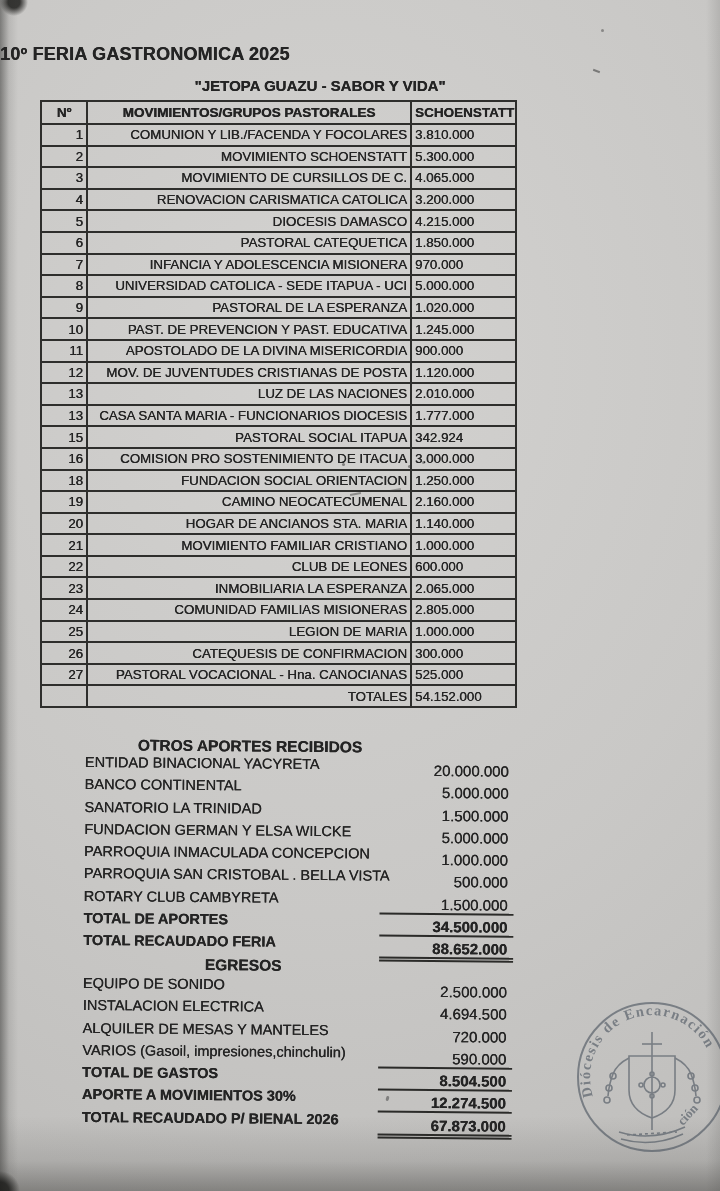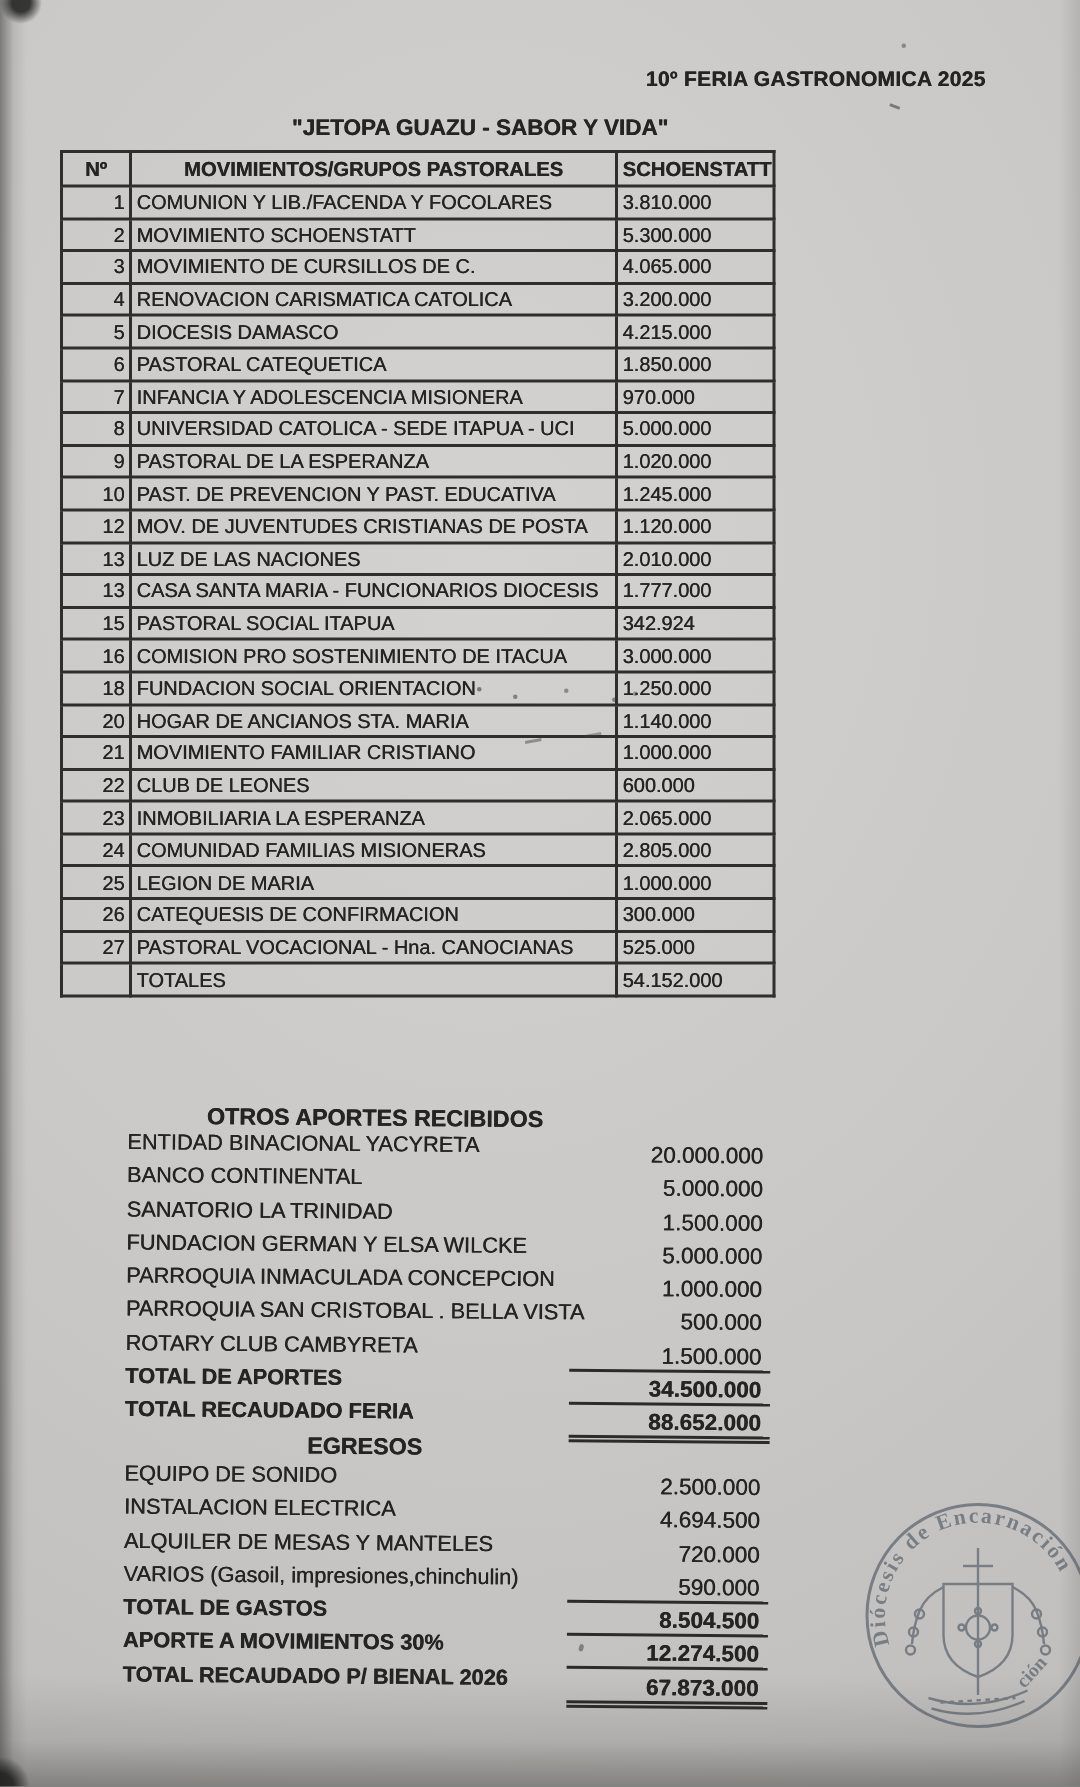--- a/index.html
+++ b/index.html
@@ -8,32 +8,32 @@
     font-family:"Liberation Sans",sans-serif;color:#242424;
     background:
       radial-gradient(circle 16px at 14px 2px, rgba(28,28,26,.85) 0 6px, rgba(28,28,26,0) 14px),
       radial-gradient(circle 22px at 0px 1191px, rgba(24,24,22,.8) 0 9px, rgba(24,24,22,0) 20px),
       linear-gradient(90deg, rgba(58,58,56,.55) 0px, rgba(58,58,56,.12) 9px, rgba(58,58,56,0) 18px),
       linear-gradient(0deg, rgba(68,67,64,.5) 0px, rgba(68,67,64,.16) 30px, rgba(68,67,64,0) 75px),
       linear-gradient(270deg, rgba(108,108,106,.22) 0, rgba(108,108,106,0) 14px),
       radial-gradient(ellipse 120% 90% at 45% 30%, #d3d2d0 0%, #c9c8c6 52%, #bcbbb9 100%);
   }
   .inked{text-shadow:0.3px 0 0 currentColor;}
-  .doc-title{position:absolute;left:0;top:44px;width:640px;text-align:right;
-    font-size:14px;font-weight:700;letter-spacing:.2px;padding-left:17px;}
+  .doc-title{position:absolute;left:0;top:44px;width:640px;text-align:left;
+    font-size:18px;font-weight:700;letter-spacing:.2px;}
   .doc-subtitle{position:absolute;left:0;top:77px;width:640px;text-align:center;
     font-size:15px;font-weight:700;}
   table.main{position:absolute;left:40px;top:100px;width:475px;border-collapse:collapse;
     table-layout:fixed;}
   table.main col.c-num{width:46px;} table.main col.c-name{width:324px;} table.main col.c-amt{width:105px;}
   table.main th, table.main td{border:2px solid #2e2e2c;padding:0 3px;overflow:hidden;white-space:nowrap;}
   table.main th{height:21px;font-size:13.5px;font-weight:700;text-align:center;}
   table.main td{height:19.6px;font-size:13.3px;font-weight:400;}
   td.n{text-align:right;padding-right:3px;}
-  td.name{text-align:left;padding-left:4px;margin-top:28px;}
+  td.name{text-align:right;padding-left:4px;margin-top:28px;}
   td.amount{text-align:left;padding-right:8px;}
   tr.totals-row td{font-weight:400;}
   .lower{position:absolute;left:0;top:0;width:720px;transform:rotate(.5deg);transform-origin:85px 740px;}
   .sec-head{position:relative;font-weight:700;font-size:15.5px;text-align:center;}
   .oth-head{margin:0 0 0 85px;width:330px;}
   .egr-head{width:320px;margin-left:85px;}
   .apo-list{width:430px;margin-left:85px;}
   .apo-row{display:flex;justify-content:space-between;height:22.3px;align-items:flex-start;}
   .apo-label{flex:1;font-size:14.5px;white-space:nowrap;}
   .apo-amt{width:128px;text-align:right;padding-right:6px;font-size:15px;
@@ -121,20 +121,25 @@
           <td class="n">9</td>
           <td class="name">PASTORAL DE LA ESPERANZA</td>
           <td class="amount">1.020.000</td>
         </tr>
         <tr>
           <td class="n">10</td>
           <td class="name">PAST. DE PREVENCION Y PAST. EDUCATIVA</td>
           <td class="amount">1.245.000</td>
         </tr>
         <tr>
+          <td class="n">11</td>
+          <td class="name">APOSTOLADO DE LA DIVINA MISERICORDIA</td>
+          <td class="amount">900.000</td>
+        </tr>
+        <tr>
           <td class="n">12</td>
           <td class="name">MOV. DE JUVENTUDES CRISTIANAS DE POSTA</td>
           <td class="amount">1.120.000</td>
         </tr>
         <tr>
           <td class="n">13</td>
           <td class="name">LUZ DE LAS NACIONES</td>
           <td class="amount">2.010.000</td>
         </tr>
         <tr>
@@ -149,20 +154,25 @@
         </tr>
         <tr>
           <td class="n">16</td>
           <td class="name">COMISION PRO SOSTENIMIENTO DE ITACUA</td>
           <td class="amount">3.000.000</td>
         </tr>
         <tr>
           <td class="n">18</td>
           <td class="name">FUNDACION SOCIAL ORIENTACION</td>
           <td class="amount">1.250.000</td>
+        </tr>
+        <tr>
+          <td class="n">19</td>
+          <td class="name">CAMINO NEOCATECUMENAL</td>
+          <td class="amount">2.160.000</td>
         </tr>
         <tr>
           <td class="n">20</td>
           <td class="name">HOGAR DE ANCIANOS STA. MARIA</td>
           <td class="amount">1.140.000</td>
         </tr>
         <tr>
           <td class="n">21</td>
           <td class="name">MOVIMIENTO FAMILIAR CRISTIANO</td>
           <td class="amount">1.000.000</td>

